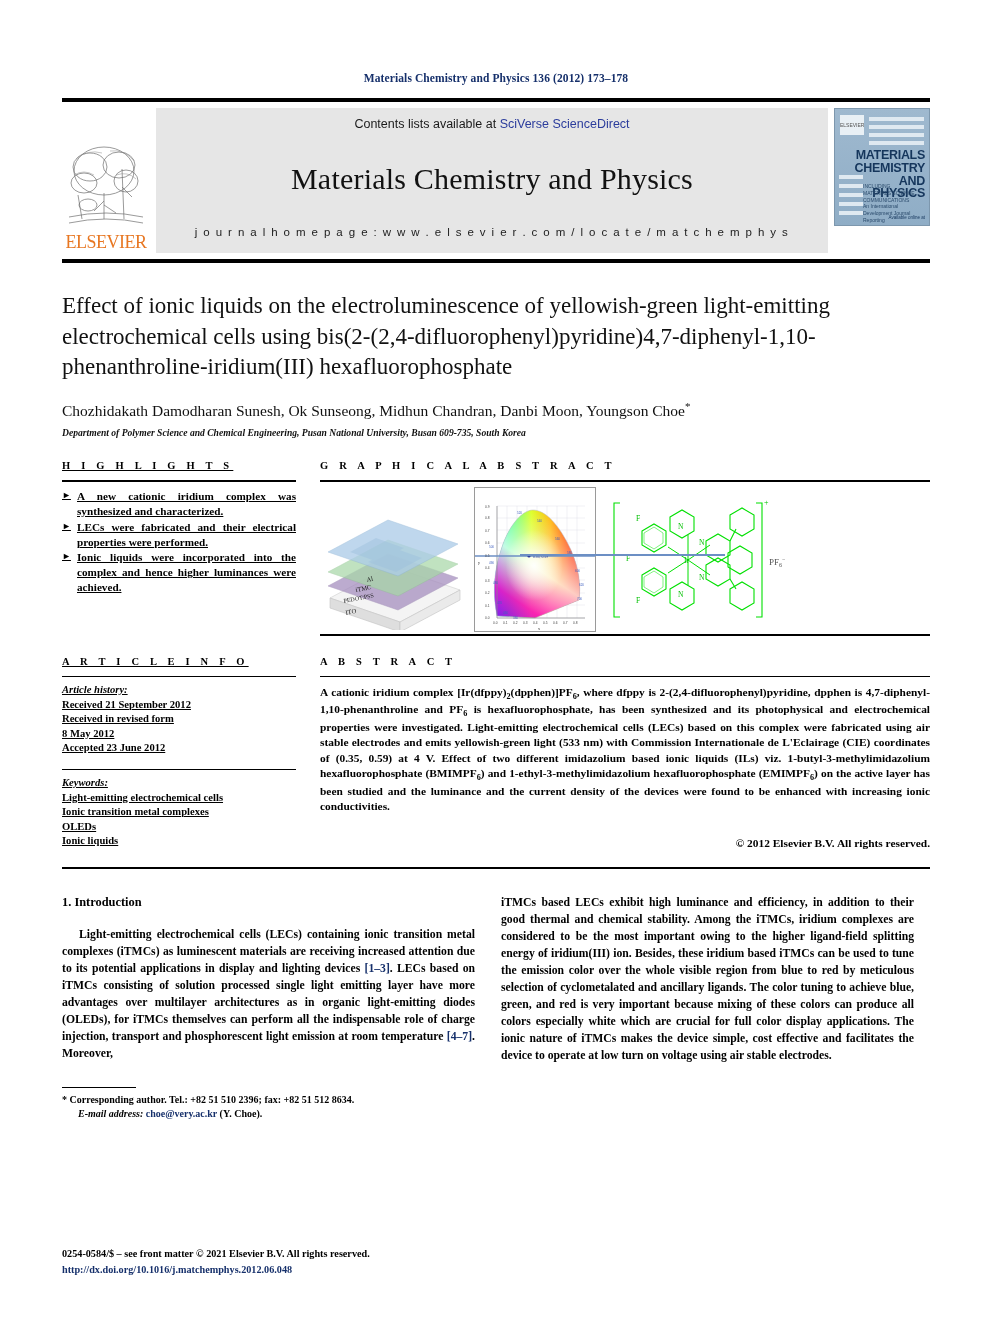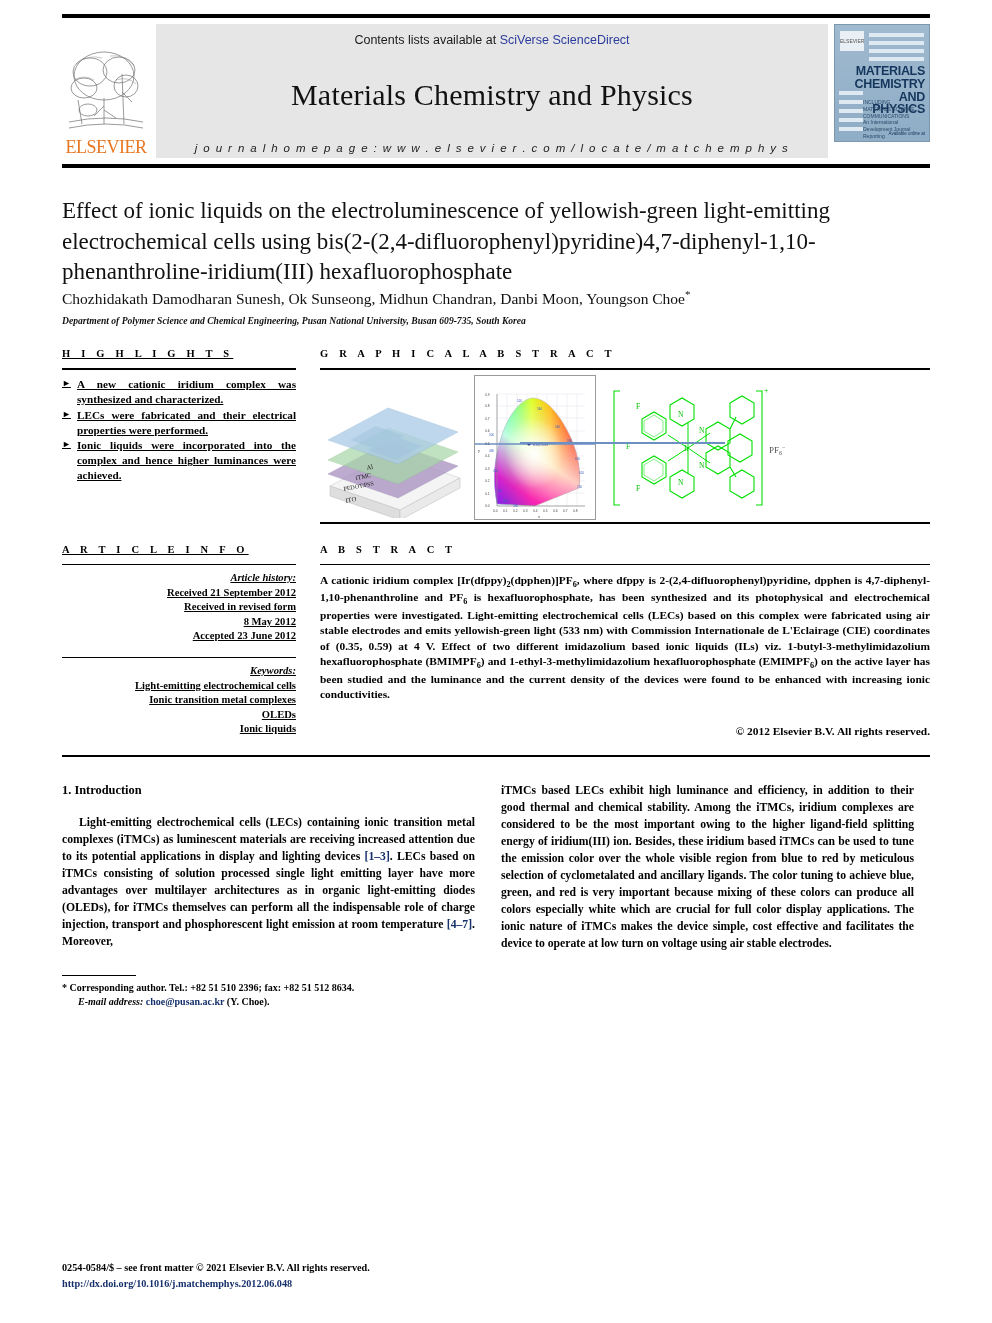--- a/index.html
+++ b/index.html
@@ -65,21 +65,21 @@
     margin-top: 2px;
   }
   .center-panel {
     flex: 1 1 auto;
     background: #e6e6e6;
     margin: 0 6px;
     display: flex;
     flex-direction: column;
     justify-content: space-between;
     align-items: center;
-    padding: 9px 0 4px 0;
+    padding: 9px 0 15px 0;
     min-height: 112px;
     gap: 31px;
   }
   .contents-line {
     font-family: "Liberation Sans", sans-serif;
     font-size: 12.5px;
     color: #1a1a1a;
   }
   .contents-line .sd {
     color: #2b3c9c;
@@ -89,21 +89,20 @@
     font-size: 30px;
     color: #111;
     letter-spacing: 0.2px;
     line-height: 1.1;
   }
   .homepage-line {
     font-family: "Liberation Sans", sans-serif;
     font-size: 11.5px;
     color: #222;
     letter-spacing: 1.4px;
-    font-style: italic;
   }
   .cover-thumb {
     width: 96px;
     flex: 0 0 96px;
     height: 118px;
     background: linear-gradient(#9fb9cf, #8fadc6);
     border: 1px solid #7d97ad;
     position: relative;
     overflow: hidden;
     font-family: "Liberation Sans", sans-serif;
@@ -128,20 +127,21 @@
   .title-block { margin: 28px 62px 0 62px; }
   .paper-title {
     font-family: "Liberation Serif", serif;
     font-size: 23px;
     line-height: 1.33;
     color: #111;
     font-weight: normal;
     margin: 0;
   }
   .authors {
+    margin-top: 17px;
     font-family: "Liberation Serif", serif;
     font-size: 15.5px;
     color: #111;
   }
   .authors .star { font-size: 11px; vertical-align: super; }
   .affiliation {
     margin-top: 7px;
     font-family: "Liberation Serif", serif;
     font-style: italic;
     font-weight: bold;
@@ -201,21 +201,21 @@
   .ga-arrow { position: absolute; left: 200px; top: 72px; width: 205px; height: 2px;
               background: #6c8fc4; }
 
   
   .band2 {
     margin: 20px 62px 0 62px;
     display: flex;
     gap: 24px;
   }
   .ai-body { padding-top: 6px; font-family: "Liberation Serif", serif;
-             font-size: 10.6px; font-weight: bold; line-height: 1.38; text-align: right; }
+             font-size: 10.6px; font-weight: bold; line-height: 1.38; }
   .ai-label { font-style: italic; }
   .ai-gap { height: 13px; }
   .abs-body {
     padding-top: 8px;
     font-family: "Liberation Serif", serif;
     font-size: 11.4px;
     font-weight: bold;
     line-height: 1.36;
     text-align: justify;
   }
@@ -269,20 +269,21 @@
     font-size: 10.2px;
     font-weight: bold;
     line-height: 1.5;
   }
 </style>
 </head>
 <body>
 
 <div class="page">
 
+  <div class="running-head">Materials Chemistry and Physics 136 (2012) 173–178</div>
 
   <div class="masthead">
 
     <div class="elsevier-logo">
       <div class="tree-box">
         <svg width="84" height="92" viewBox="0 0 84 92">
           <rect x="0" y="0" width="84" height="92" fill="#ffffff"></rect>
           <g stroke="#6f6f6f" stroke-width="0.7" fill="none">
             <ellipse cx="40" cy="32" rx="30" ry="24"></ellipse>
             <ellipse cx="26" cy="28" rx="17" ry="14"></ellipse>
@@ -618,21 +619,21 @@
   <div class="body-cols">
     <div class="bcol">
       <div class="sect-num">1.  Introduction</div>
       <p class="para indent" id="intro-left">Light-emitting electrochemical cells (LECs) containing ionic transition metal complexes (iTMCs) as luminescent materials are receiving increased attention due to its potential applications in display and lighting devices <span class="ref">[1–3]</span>. LECs based on iTMCs consisting of solution processed single light emitting layer have more advantages over multilayer architectures as in organic light-emitting diodes (OLEDs), for iTMCs themselves can perform all the indispensable role of charge injection, transport and phosphorescent light emission at room temperature <span class="ref">[4–7]</span>. Moreover,</p>
 
       <div class="footnote-wrap">
         <div class="fn-rule"></div>
         <div class="footnote">* Corresponding author. Tel.: +82 51 510 2396; fax: +82 51 512 8634.</div>
         <div class="footnote" style="padding-left:16px;text-indent:0;">
           <span class="it">E-mail address:</span>
-          <span class="link">choe@pusan.ac.kr</span><span> (Y. Choe).</span>
+          <span class="link">choe@very.ac.kr</span><span> (Y. Choe).</span>
         </div>
       </div>
     </div>
 
     <div class="bcol">
       <p class="para">iTMCs based LECs exhibit high luminance and efficiency, in addition to their good thermal and chemical stability. Among the iTMCs, iridium complexes are considered to be the most important owing to the higher ligand-field splitting energy of iridium(III) ion. Besides, these iridium based iTMCs can be used to tune the emission color over the whole visible region from blue to red by meticulous selection of cyclometalated and ancillary ligands. The color tuning to achieve blue, green, and red is very important because mixing of these colors can produce all colors especially white which are crucial for full color display applications. The ionic nature of iTMCs makes the device simple, cost effective and facilitates the device to operate at low turn on voltage using air stable electrodes.</p>
     </div>
   </div>
 
   <div class="colophon">

